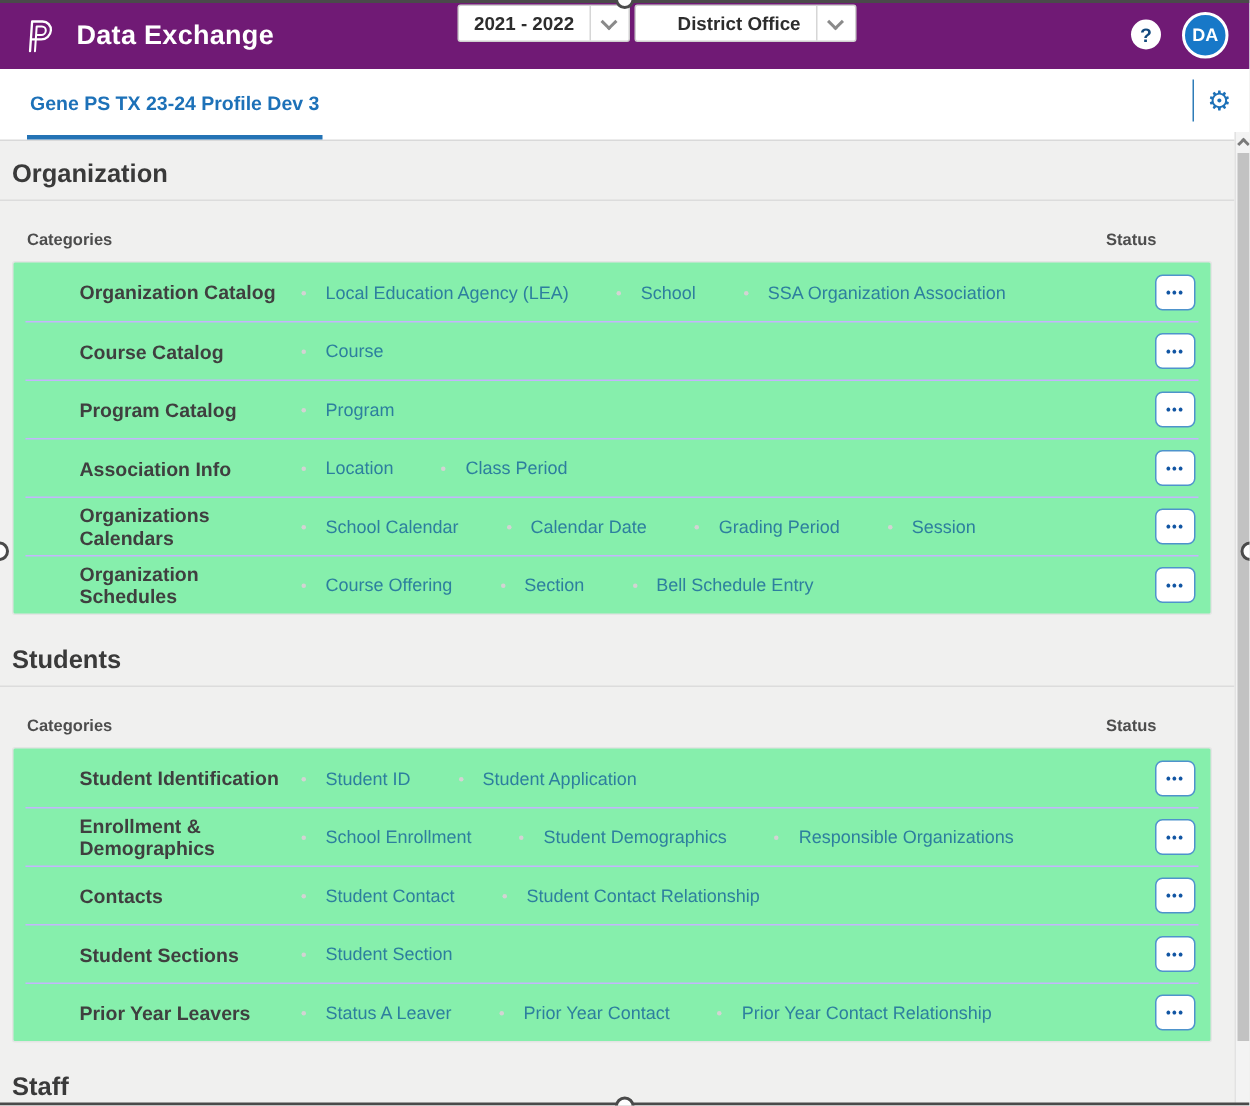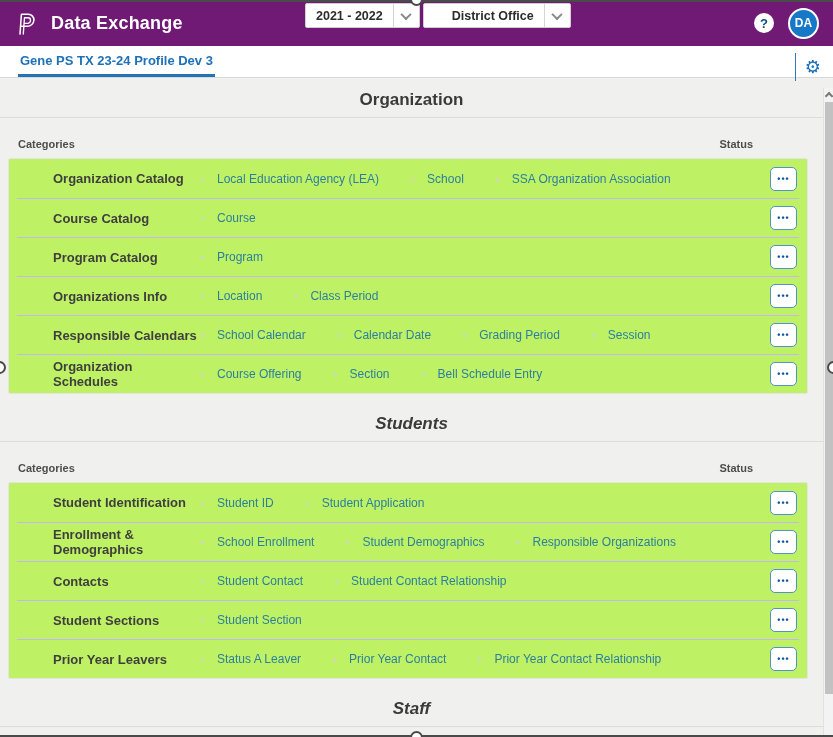--- a/index.html
+++ b/index.html
@@ -51,51 +51,51 @@
     cursor:pointer;
   }
   .avatar {
     width:31px; height:31px; border-radius:50%; background:#1778C8; border:2px solid #fff;
     color:#fff; font-size:12px; font-weight:bold; display:flex; align-items:center; justify-content:center;
     cursor:pointer;
   }
 
   
   .tab-bar {
-    height:32px; background:#fff; border-bottom:1px solid #d9d9d9;
+    height:48px; background:#fff; border-bottom:1px solid #d9d9d9;
     position:relative; display:flex; align-items:stretch;
   }
   .profile-tab {
     margin-left:18px; display:flex; align-items:center;
     color:#1D71B8; font-size:13px; font-weight:bold;
     border-bottom:3px solid #2473B5; padding:0 2px; cursor:pointer;
   }
   .gear-wrap {
     position:absolute; right:12px; top:7px; height:28px;
     border-left:1px solid #2E7CB8; padding-left:9px;
     display:flex; align-items:center;
   }
   .gear { color:#1D71B8; font-size:18px; line-height:1; cursor:pointer; }
 
   
   .content { width:823px; }
   .section-heading {
     border-bottom:1px solid #dcdcdc; padding:12px 8px 7px 8px;
   }
-  .section-heading.tight { padding-top:20px;font-style:italic; }
-  .section-heading h2 { font-size:17px; font-weight:600; color:#3a3a3a;text-align:center; }
+  .section-heading.tight { padding-top:20px; }
+  .section-heading h2 { font-size:17px; font-weight:600; color:#3a3a3a; }
   .labels-row { position:relative; height:14px; margin-top:20px; }
   .categories-label {
     position:absolute; left:18px; top:0; font-size:11px; font-weight:bold; color:#4d4d4d;
   }
   .status-label {
-    position:absolute; right:70px; top:0; font-size:11px; font-weight:bold; color:#4d4d4d;
+    position:absolute; right:52px; top:0; font-size:11px; font-weight:bold; color:#4d4d4d;
   }
   .card {
-    margin:6px 0 0 8px; width:800px; background:#bef264;
+    margin:6px 0 0 8px; width:800px; background:#86efac;
     border:1px solid #e4e4e4; border-radius:2px; padding:0 8px;
   }
   .cat-row { height:39px; display:flex; align-items:center; padding:0 2px 0 36px; }
   .cat-row + .cat-row { border-top:1px solid #c4b5fd; }
   .cat-name { width:148px; flex:0 0 auto; font-size:13px; font-weight:bold; color:#3f3f3f; }
   .links { display:flex; align-items:flex-start; gap:32px; }
   .entity-link { font-size:12px; color:#2D7F9E; text-decoration:none; cursor:pointer; white-space:nowrap; }
   .entity-link::before {
     content:""; display:inline-block; width:3px; height:3px; border-radius:50%;
     background:#d3d3d3; margin-right:13px; vertical-align:2px;
@@ -193,30 +193,30 @@
 
       <div class="cat-row">
         <span class="cat-name">Program Catalog</span>
         <span class="links">
           <a class="entity-link">Program</a>
         </span>
         <span class="row-actions">•••</span>
       </div>
 
       <div class="cat-row">
-        <span class="cat-name">Organizations Info</span>
+        <span class="cat-name">Association Info</span>
         <span class="links">
           <a class="entity-link">Location</a>
           <a class="entity-link">Class Period</a>
         </span>
         <span class="row-actions">•••</span>
       </div>
 
       <div class="cat-row">
-        <span class="cat-name">Responsible Calendars</span>
+        <span class="cat-name">Organizations Calendars</span>
         <span class="links">
           <a class="entity-link">School Calendar</a>
           <a class="entity-link">Calendar Date</a>
           <a class="entity-link">Grading Period</a>
           <a class="entity-link">Session</a>
         </span>
         <span class="row-actions">•••</span>
       </div>
 
       <div class="cat-row">

